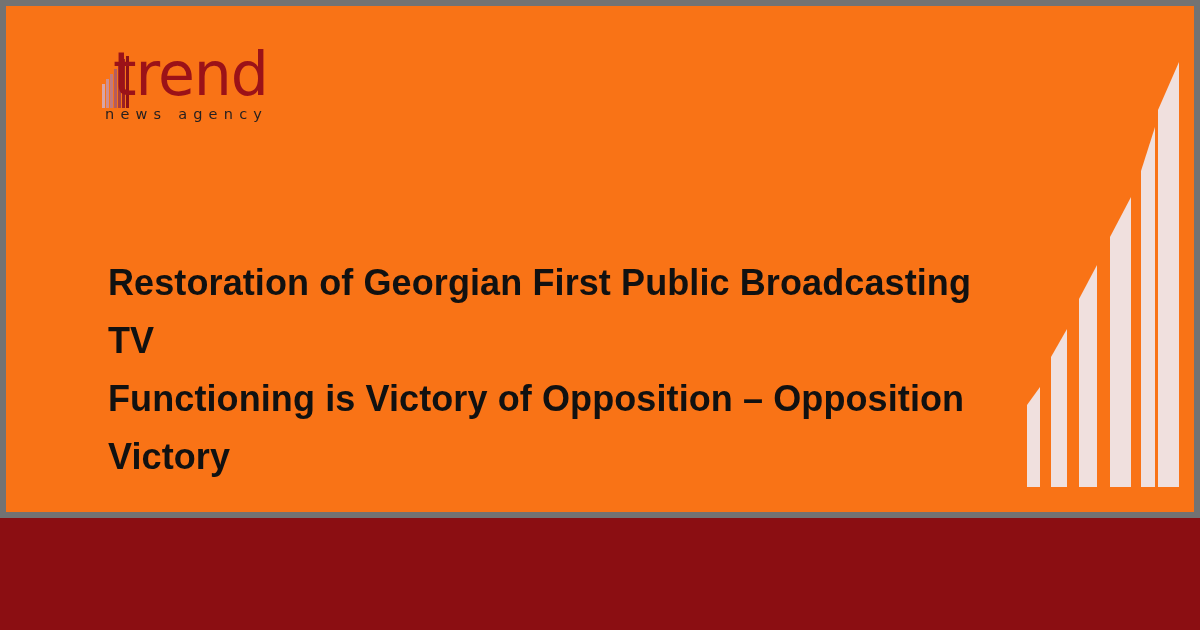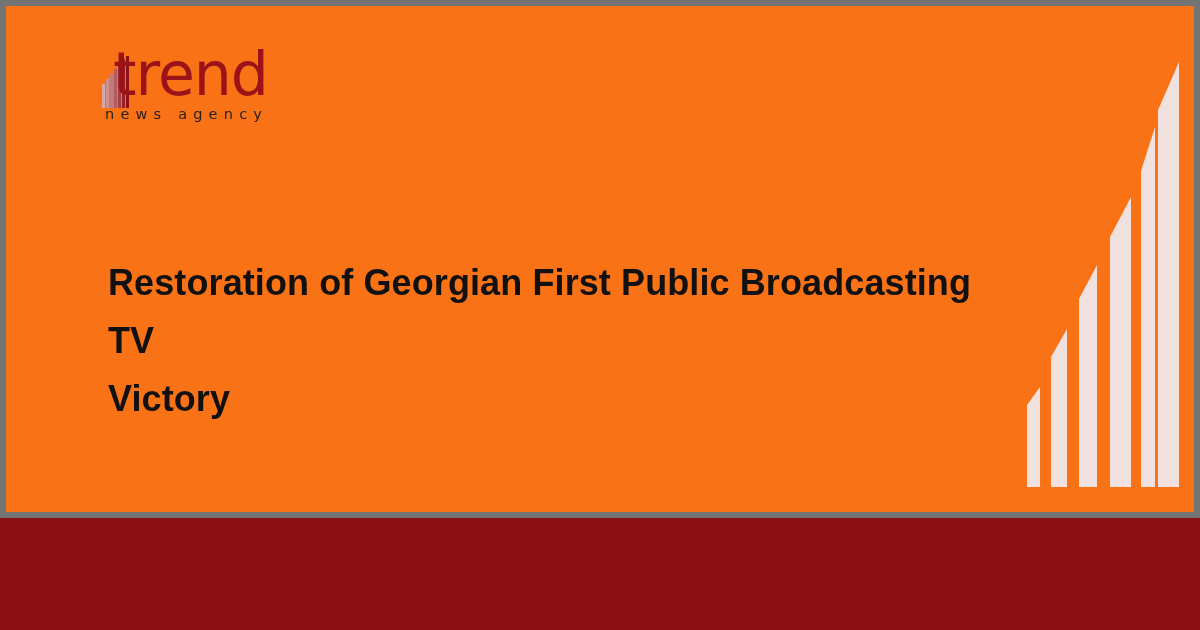--- a/index.html
+++ b/index.html
@@ -120,16 +120,17 @@
         <span class="lm-bar" style="left: 16px; height: 44px; background: rgb(166, 62, 67);"></span>
         <span class="lm-bar" style="left: 20px; height: 49px; background: rgb(155, 32, 36);"></span>
         <span class="lm-bar" style="left: 24px; height: 52px; background: rgb(142, 17, 22);"></span>
       </div>
     <div class="logo-word">trend</div>
     <div class="logo-tagline">news agency</div>
   </div>
 
   <h1 class="headline" id="headline">
       <div>Restoration of Georgian First Public Broadcasting TV</div>
+      <div>Functioning is Victory of Opposition – Opposition</div>
       <div>Victory</div>
     </h1>
 
 </div>
 
 </body></html>

